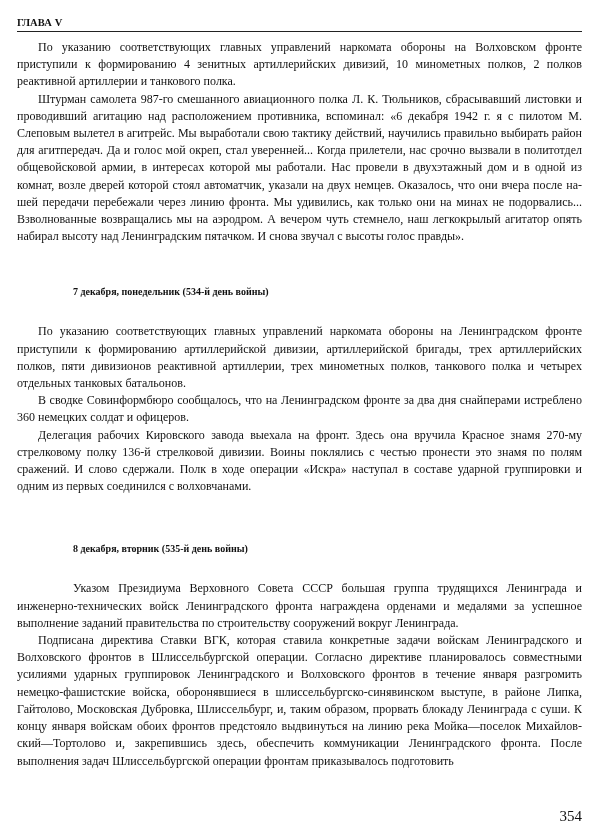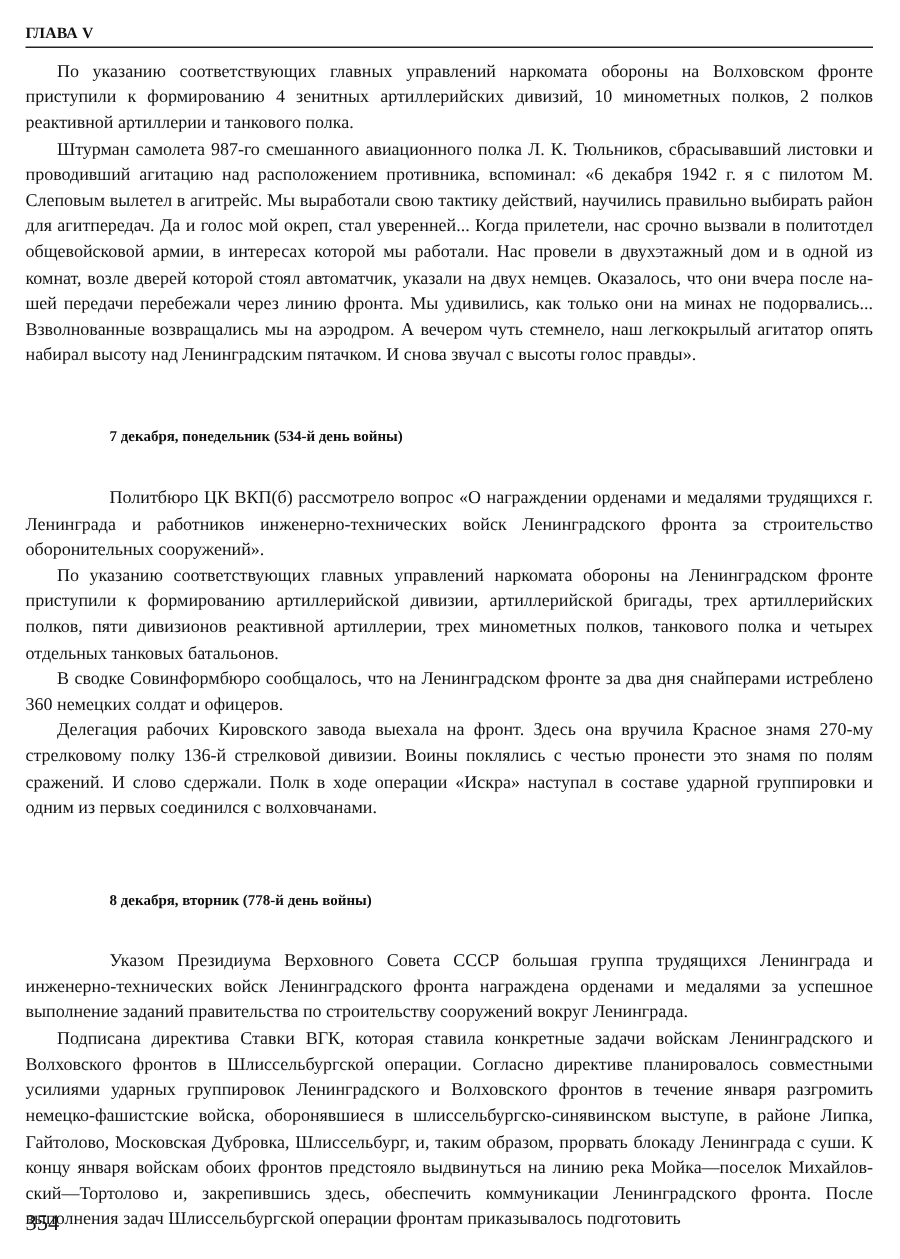--- a/index.html
+++ b/index.html
@@ -69,48 +69,47 @@
       height: 21px;
     }
     .section-gap-before-2 {
       height: 44px;
     }
     .folio {
       position: absolute;
       left: 0;
       width: 565px;
       top: 808px;
-      text-align: left;
+      text-align: right;
       font-size: 15px;
     }
   </style>
 </head>
 <body>
 
 <div class="page">
 
   <div class="running-head">ГЛАВА V</div>
   <div class="head-rule"></div>
 
   <div class="body-text">
 
     <p>По указанию соответствующих главных управлений наркомата обороны на Волховском фронте приступили к формированию 4 зенитных артиллерийских дивизий, 10 минометных полков, 2 полков реактивной артиллерии и танкового полка.</p>
     <p>Штурман самолета 987-го смешанного авиационного полка Л. К. Тюльников, сбрасывав­ший листовки и проводивший агитацию над расположением противника, вспоминал: «6 дека­бря 1942 г. я с пилотом М. Слеповым вылетел в агитрейс. Мы выработали свою тактику дейст­вий, научились правильно выбирать район для агитпередач. Да и голос мой окреп, стал уве­ренней... Когда прилетели, нас срочно вызвали в политотдел общевойсковой армии, в интересах которой мы работали. Нас провели в двухэтажный дом и в одной из комнат, возле дверей которой стоял автоматчик, указали на двух немцев. Оказалось, что они вчера после на­шей передачи перебежали через линию фронта. Мы удивились, как только они на минах не подорвались... Взволнованные возвращались мы на аэродром. А вечером чуть стемнело, наш легкокрылый агитатор опять набирал высоту над Ленинградским пятачком. И снова звучал с высоты голос правды».</p>
 
     <div class="section-gap-before"></div>
     <h2>7 декабря, понедельник (534-й день войны)</h2>
     <div class="section-gap-after"></div>
 
-    <p class="wide-indent">Политбюро ЦК ВКП(б) рассмотрело вопрос «О награждении орденами и медалями трудящихся г. Ленинграда и работников инженерно-технических войск Ленинградского фронта за строительство оборонительных сооружений».</p>
     <p>По указанию соответствующих главных управлений наркомата обороны на Ленинградском фронте приступили к формированию артиллерийской дивизии, артиллерийской бригады, трех артиллерийских полков, пяти дивизионов реактивной артиллерии, трех минометных полков, танкового полка и четырех отдельных танковых батальонов.</p>
     <p>В сводке Совинформбюро сообщалось, что на Ленинградском фронте за два дня снайпера­ми истреблено 360 немецких солдат и офицеров.</p>
     <p>Делегация рабочих Кировского завода выехала на фронт. Здесь она вручила Красное знамя 270-му стрелковому полку 136-й стрелковой дивизии. Воины поклялись с честью пронести это знамя по полям сражений. И слово сдержали. Полк в ходе операции «Искра» наступал в со­ставе ударной группировки и одним из первых соединился с волховчанами.</p>
 
     <div class="section-gap-before-2"></div>
-    <h2>8 декабря, вторник (778-й день войны)</h2>
+    <h2>8 декабря, вторник (535-й день войны)</h2>
     <div class="section-gap-after"></div>
 
     <p class="wide-indent">Указом Президиума Верховного Совета СССР большая группа трудящихся Ленин­града и инженерно-технических войск Ленинградского фронта награждена орденами и меда­лями за успешное выполнение заданий правительства по строительству сооружений вокруг Ленинграда.</p>
     <p>Подписана директива Ставки ВГК, которая ставила конкретные задачи войскам Ленин­градского и Волховского фронтов в Шлиссельбургской операции. Согласно директиве плани­ровалось совместными усилиями ударных группировок Ленинградского и Волховского фрон­тов в течение января разгромить немецко-фашистские войска, оборонявшиеся в шлиссель­бургско-синявинском выступе, в районе Липка, Гайтолово, Московская Дубровка, Шлиссельбург, и, таким образом, прорвать блокаду Ленинграда с суши. К концу января вой­скам обоих фронтов предстояло выдвинуться на линию река Мойка—поселок Михайлов­ский—Тортолово и, закрепившись здесь, обеспечить коммуникации Ленинградского фронта. После выполнения задач Шлиссельбургской операции фронтам приказывалось подготовить</p>
 
   </div>
 
   <div class="folio">354</div>
 </div>
 

